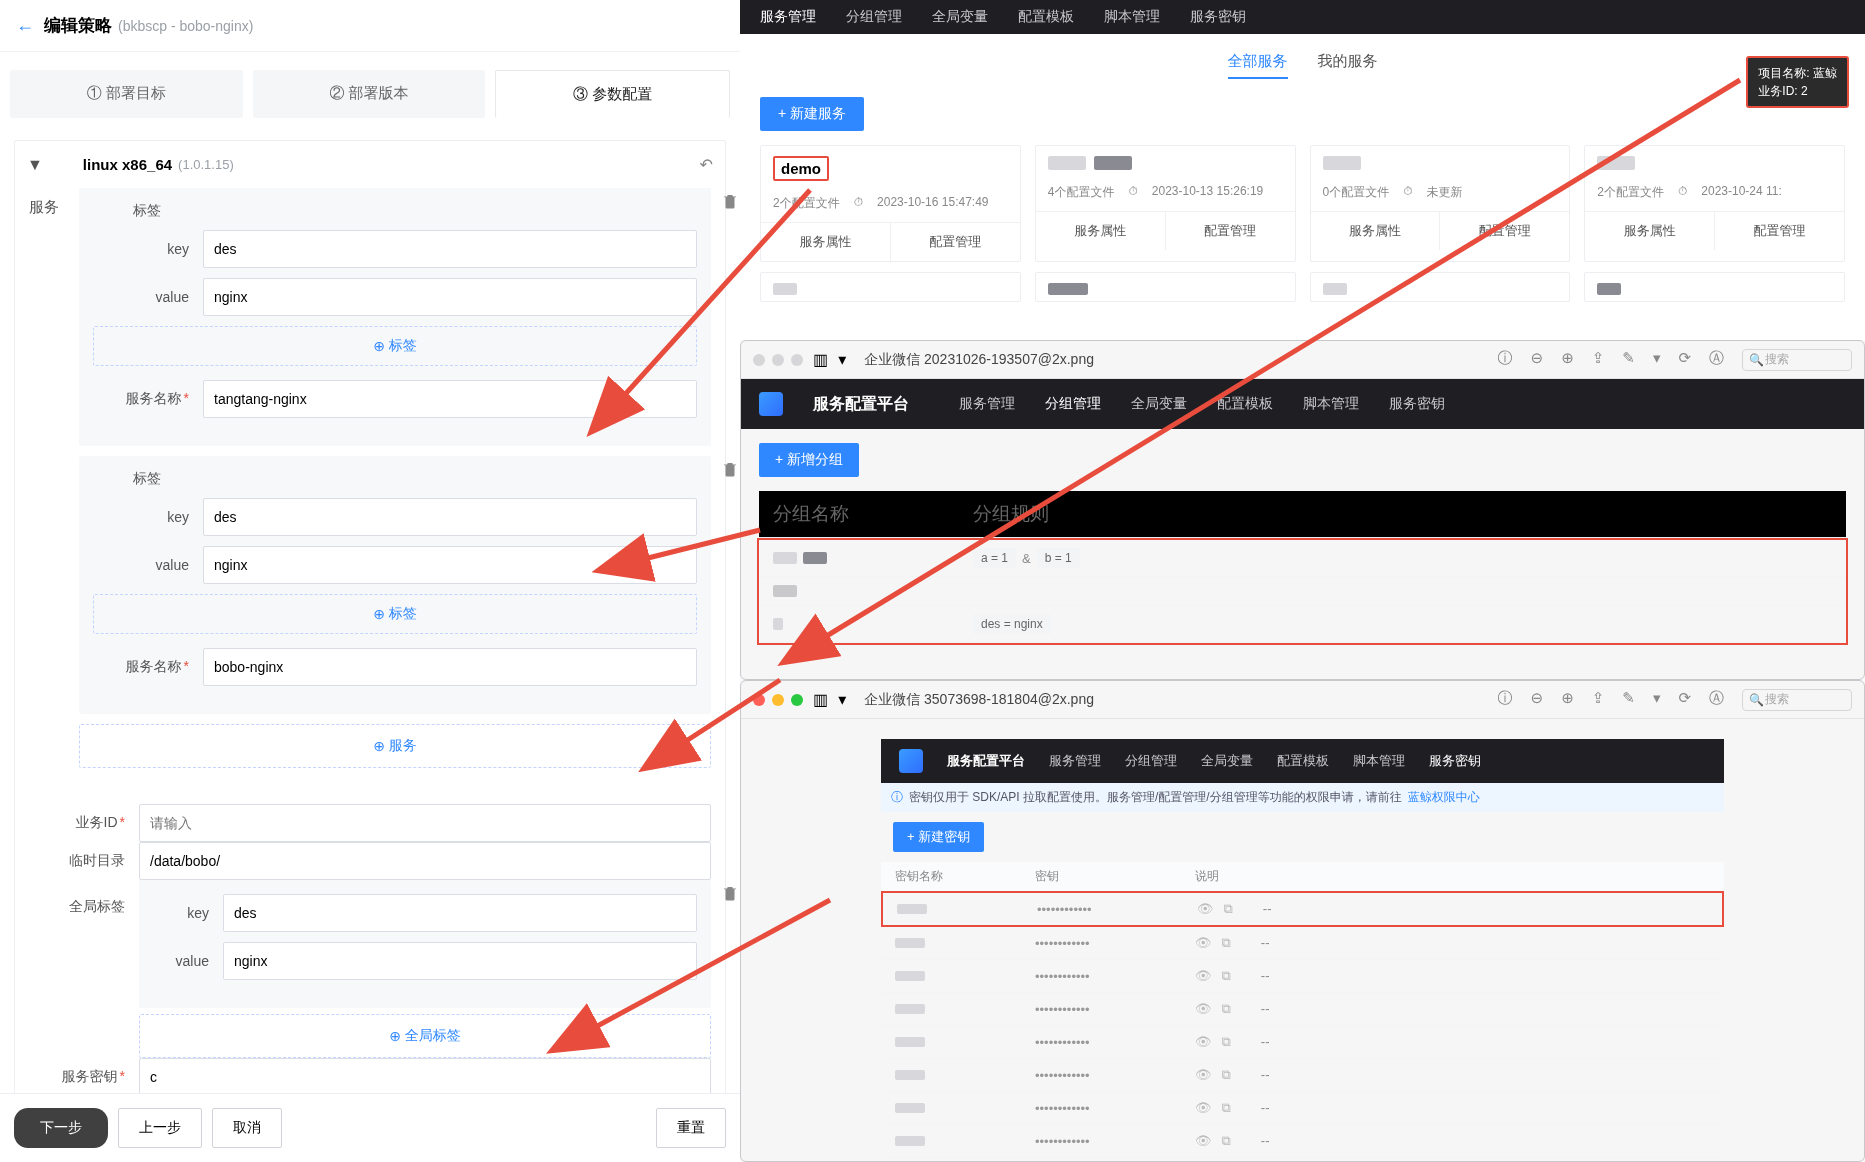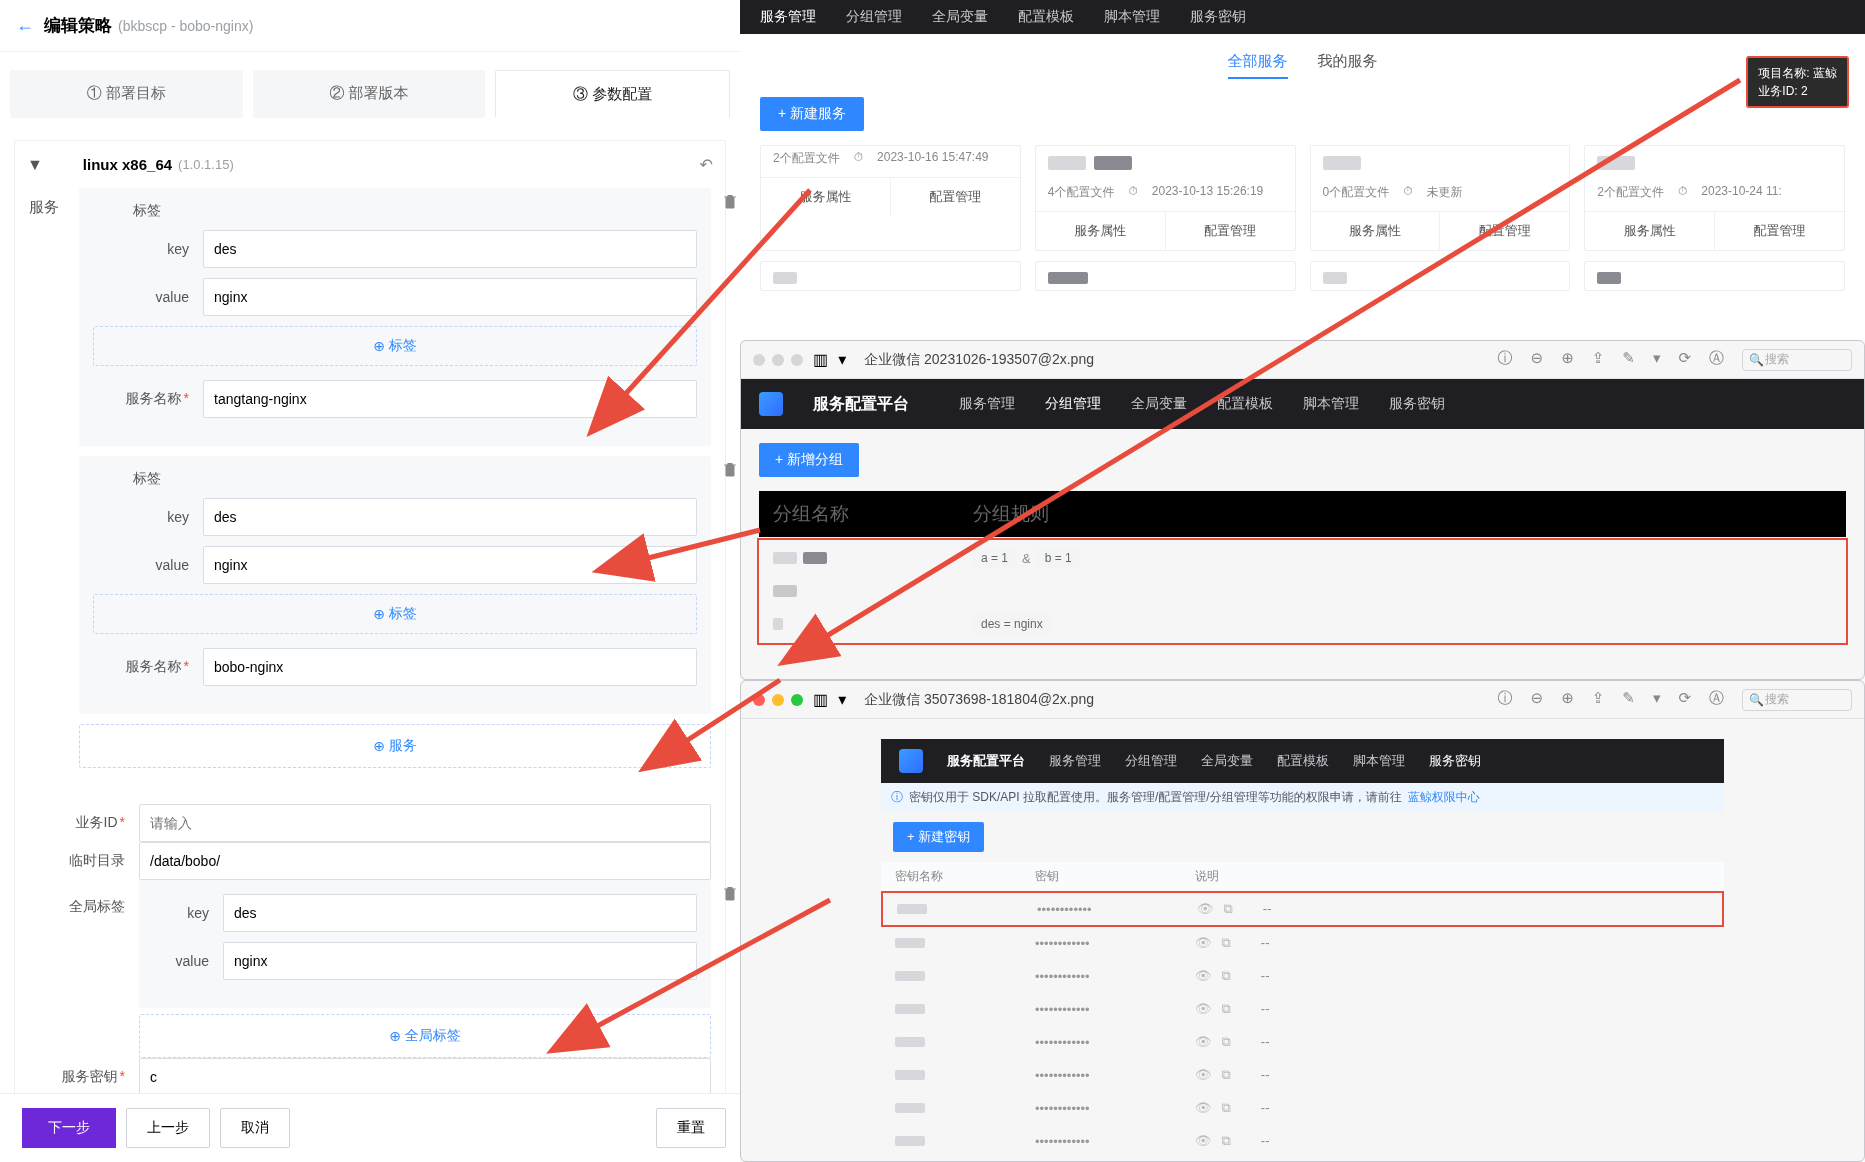--- a/index.html
+++ b/index.html
@@ -34,21 +34,21 @@
 .flbl { width: 110px; text-align: right; padding-right: 14px; color: #555; font-size: 14px; }
 .flbl .req { color: #e74c3c; margin-left: 2px; }
 .finput { flex: 1; border: 1px solid #dadde4; background: #fff; height: 38px; padding: 8px 10px; font-size: 14px; border-radius: 2px; }
 .dashed-add { margin-top: 6px; border: 1px dashed #c3d4ff; color: #2f88ff; text-align: center; padding: 10px 0; font-size: 14px; border-radius: 2px; cursor: pointer; display: flex; align-items: center; justify-content: center; gap: 4px; }
 .dashed-outer { border: 1px dashed #c3d4ff; color: #2f88ff; text-align: center; padding: 12px 0; font-size: 14px; border-radius: 2px; margin: 0 0 16px 0; display: flex; align-items: center; justify-content: center; gap: 4px; cursor: pointer; }
 .row-out { display: flex; align-items: center; margin: 0 14px 0 14px; }
 .row-out .flbl { width: 110px; }
 .row-out .finput { flex: 1; }
 
 .footer-bar { position: absolute; bottom: 0; left: 0; right: 0; padding: 14px; display: flex; gap: 10px; border-top: 1px solid #eceef2; background: #fff; }
-.fbtn-primary { background: #6d28d9; color: #fff; border: none; padding: 10px 26px; font-size: 14px; border-radius: 0; cursor: pointer; margin-left: 8px; }
+.fbtn-primary { background: #404040; color: #fff; border: none; padding: 10px 26px; font-size: 14px; border-radius: 14px; cursor: pointer; }
 .fbtn { background: #fff; border: 1px solid #d0d4da; padding: 10px 20px; font-size: 14px; border-radius: 2px; cursor: pointer; }
 
 
 .right-top { position: absolute; left: 740px; top: 0; width: 1125px; height: 340px; background: #fff; }
 .rt-nav { background: #1e1e23; color: #c8c8cc; height: 34px; display: flex; align-items: center; gap: 30px; padding: 0 20px; font-size: 14px; }
 .rt-nav span.active { color: #fff; font-weight: 500; }
 .rt-subtabs { display: flex; justify-content: center; gap: 30px; padding: 18px 0; }
 .rt-subtabs span { font-size: 15px; color: #555; cursor: pointer; }
 .rt-subtabs span.active { color: #2f88ff; border-bottom: 2px solid #2f88ff; padding-bottom: 6px; }
 .rt-newsvc { margin: 0 0 14px 20px; background: #2f88ff; color: #fff; border: none; padding: 8px 18px; font-size: 14px; border-radius: 2px; cursor: pointer; }
@@ -251,20 +251,23 @@
     <span class="active">全部服务</span>
     <span>我的服务</span>
   </div>
   <div class="tooltip-box">
     <div>项目名称: 蓝鲸</div>
     <div>业务ID: 2</div>
   </div>
   <button class="rt-newsvc">+ 新建服务</button>
   <div class="svc-grid">
     <div class="svc-card redbox">
+      <div class="svc-name-row">
+          <span class="svc-name">demo</span>
+        </div>
       <div class="svc-meta">
           <span>2个配置文件</span>
           <span>⏱</span>
           <span>2023-10-16 15:47:49</span>
         </div>
       <div class="svc-btm">
           <span>服务属性</span>
           <span>配置管理</span>
         </div>
     </div>

